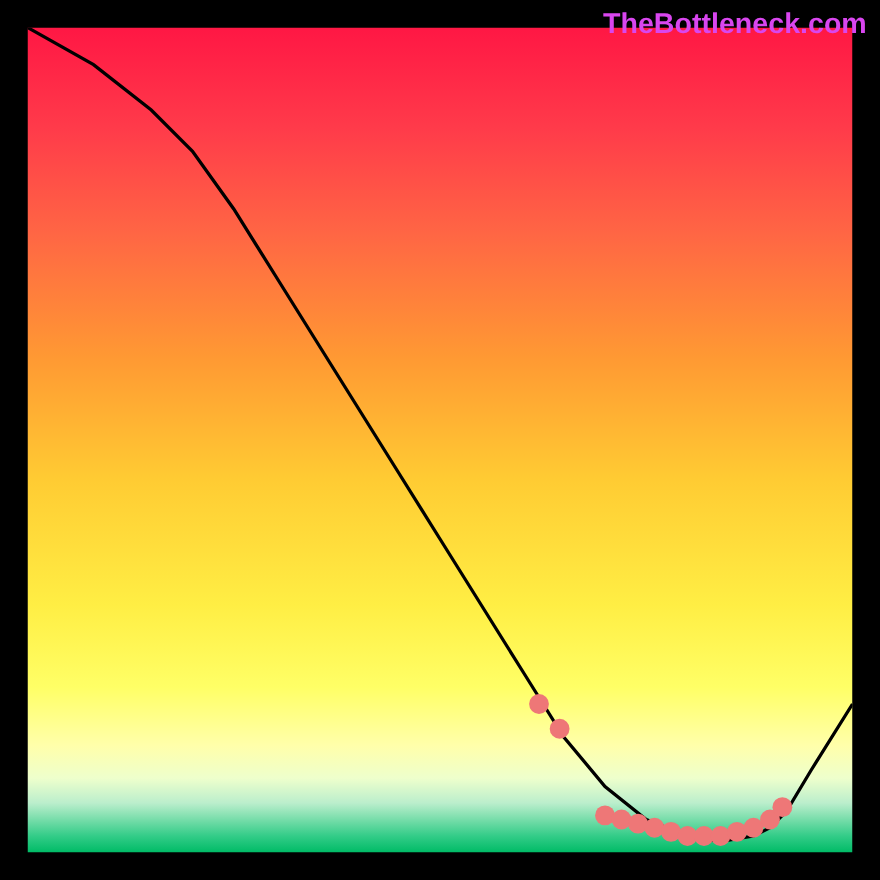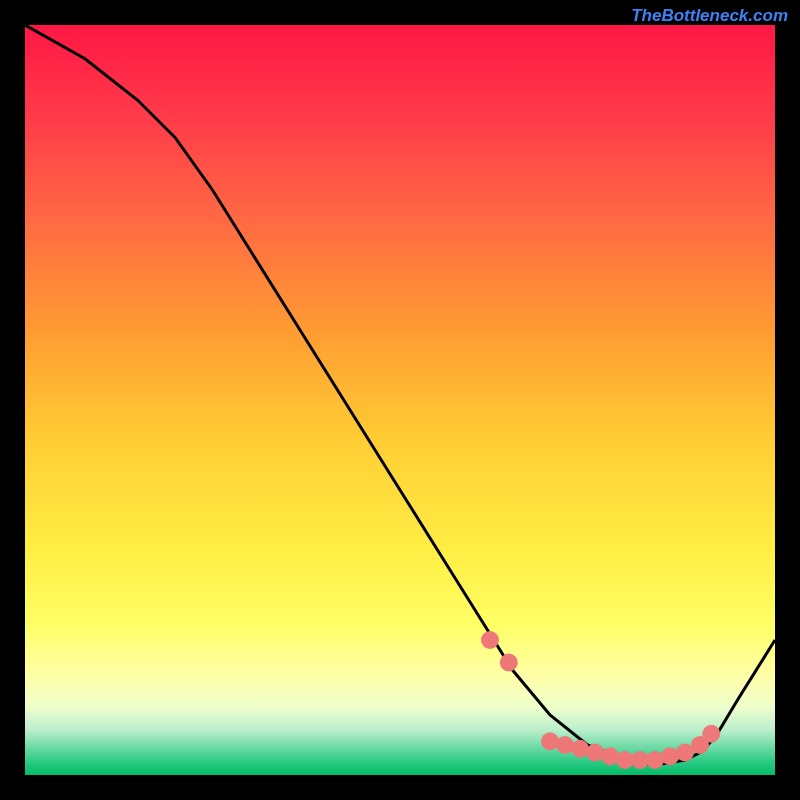--- a/index.html
+++ b/index.html
@@ -11,26 +11,25 @@
       width: 800px;
       height: 800px;
       background: #000;
       position: relative;
       overflow: hidden;
     }
     .watermark {
       position: absolute;
       top: 6px;
       right: 12px;
-      color: #3b82f6;
+      color: #d946ef;
       font-family: Arial, sans-serif;
-      font-size: 17px;
+      font-size: 26px;
       font-weight: bold;
       z-index: 10;
-      font-style: italic;
     }
     .chart-container {
       position: absolute;
       left: 25px;
       top: 25px;
       width: 750px;
       height: 750px;
     }
     .gradient-bg {
       position: absolute;

